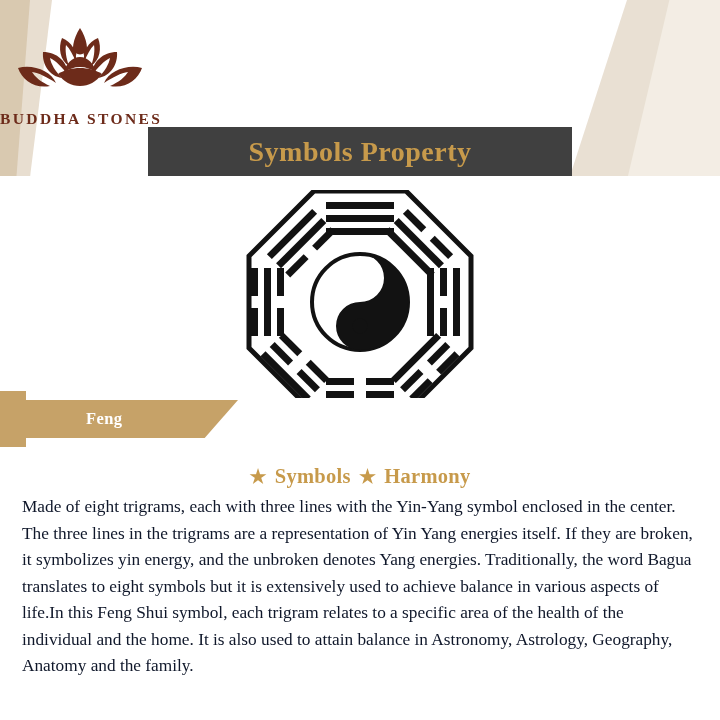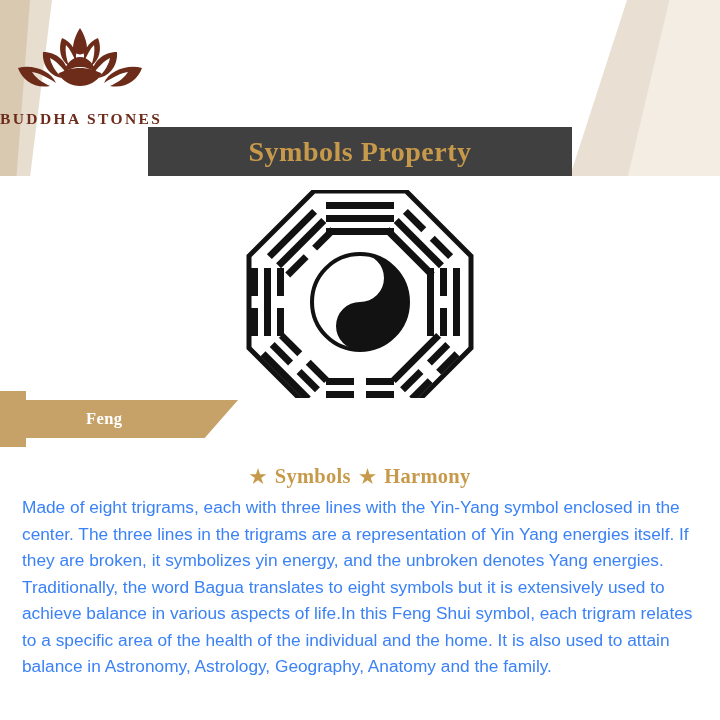--- a/index.html
+++ b/index.html
@@ -193,25 +193,25 @@
   }
   .tagline .star {
     color: #c79a4b;
     font-size: 19px;
     padding: 0 4px;
   }
   .tagline .word {
     padding: 0 4px;
   }
   .paragraph {
-    color: #3b82f6;
+    color: #0f172a;
     font-size: 17.3px;
     line-height: 26.5px;
     text-align: left;
-    font-family: Liberation Sans, sans-serif;
+    font-family: Liberation Serif, serif;
   }
 </style>
 </head>
 <body>
 
 <div class="page">
 
   <div class="top-band">
     <div class="top-band-inner"></div>
     <div class="wedge-left"></div>

